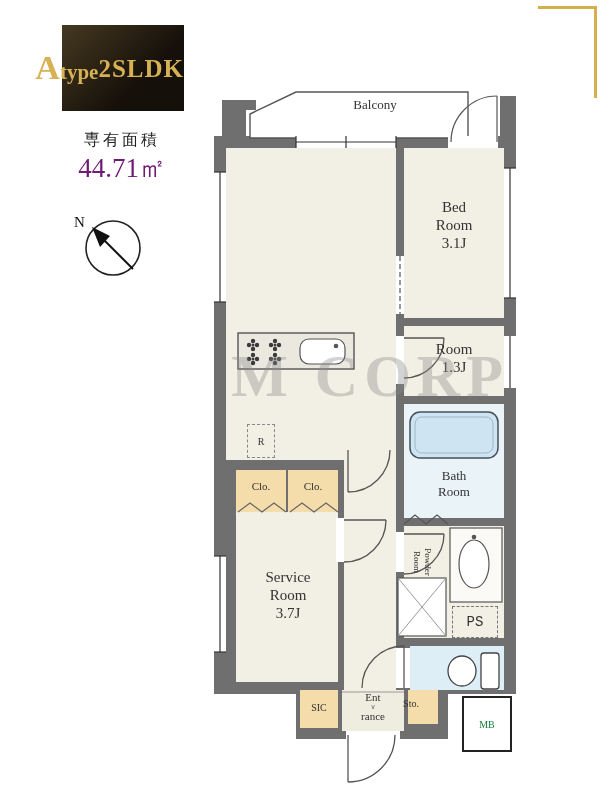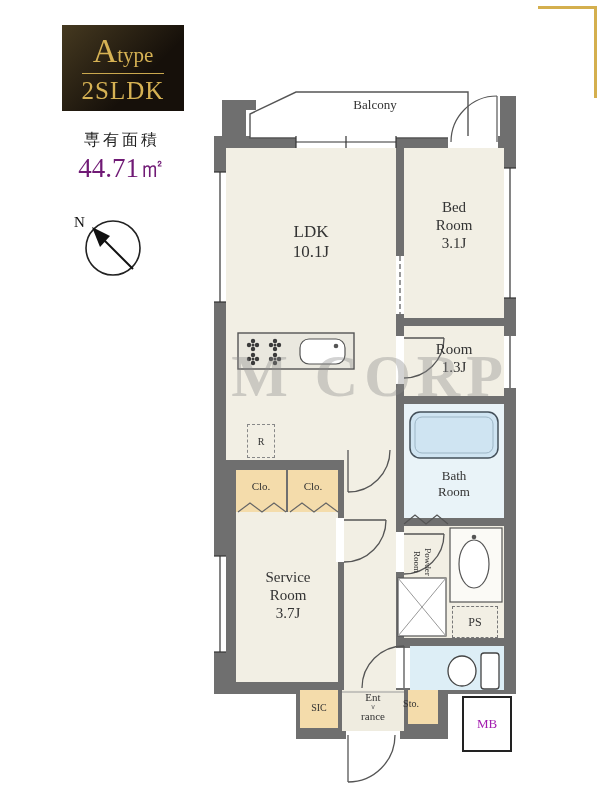--- a/index.html
+++ b/index.html
@@ -9,22 +9,22 @@
   .wall{position:absolute;background:#6f6f6f;}
   .floor{position:absolute;background:#f2efe4;}
   .tan{background:#f4dcab;}
   .bathblue{background:#e9f3f8;}
   .toiletblue{background:#ddeef6;}
   .entfloor{background:#efece0;}
   .label{position:absolute;display:flex;flex-direction:column;align-items:center;
          justify-content:center;text-align:center;line-height:1.2;color:#333;}
   .dashedbox{position:absolute;border:1.5px dashed #888;display:flex;align-items:center;justify-content:center;}
   svg{position:absolute;left:0;top:0;pointer-events:none;}
-  .badge{display:flex;flex-direction:column;align-items:center;justify-content:center;
-         background:linear-gradient(135deg,#453920,#16100a 65%);}
+  .badge{display:flex;align-items:center;justify-content:flex-end;
+         background:linear-gradient(135deg,#453920,#16100a 65%);font-weight:bold;}
   .goldtext{color:#d6b254;}
 </style>
 </head>
 <body>
 
 <div class="page">
 
   <div class="abs" style="left:538px;top:6px;width:59px;height:3px;background:#d4af4e;"></div>
   <div class="abs" style="left:594px;top:6px;width:3px;height:92px;background:#d4af4e;"></div>
 
@@ -190,35 +190,31 @@
       <circle cx="113" cy="248" r="27" fill="#fff" stroke="#222" stroke-width="1.6"></circle>
       <line x1="102" y1="238" x2="133" y2="269" stroke="#111" stroke-width="2"></line>
       <polygon points="92,227 110,236 100,247" fill="#111"></polygon>
     </g>
   </svg>
 
   <div class="dashedbox" style="left:247px;top:424px;width:26px;height:32px;">
     <span style="font-size:10px;color:#333;">R</span>
   </div>
   <div class="dashedbox" style="left:452px;top:606px;width:44px;height:30px;border-color:#777;">
-    <span style="font-size:12px;color:#333;">PS</span>
+    <span style="font-size:14px;color:#333;font-family:Liberation Mono, monospace;">PS</span>
   </div>
   <div class="abs" style="left:462px;top:696px;width:46px;height:52px;background:#fff;border:2px solid #222;
               display:flex;align-items:center;justify-content:center;">
-    <span style="font-size:13px;color:#a21caf;">MB</span>
+    <span style="font-size:10px;color:#15803d;">MB</span>
   </div>
 
   <div class="label" style="left:325px;top:97px;width:100px;font-size:13px;">
     <span>Balcony</span>
   </div>
 
-  <div class="label" style="left:256px;top:222px;width:110px;font-size:17px;">
-    <span>LDK</span>
-      <span>10.1J</span>
-  </div>
 
   <div class="label" style="left:414px;top:198px;width:80px;font-size:15px;">
     <span>Bed</span>
     <span>Room</span>
     <span>3.1J</span>
   </div>
 
   <div class="label" style="left:414px;top:340px;width:80px;font-size:15px;">
     <span>Room</span>
       <span>1.3J</span>

